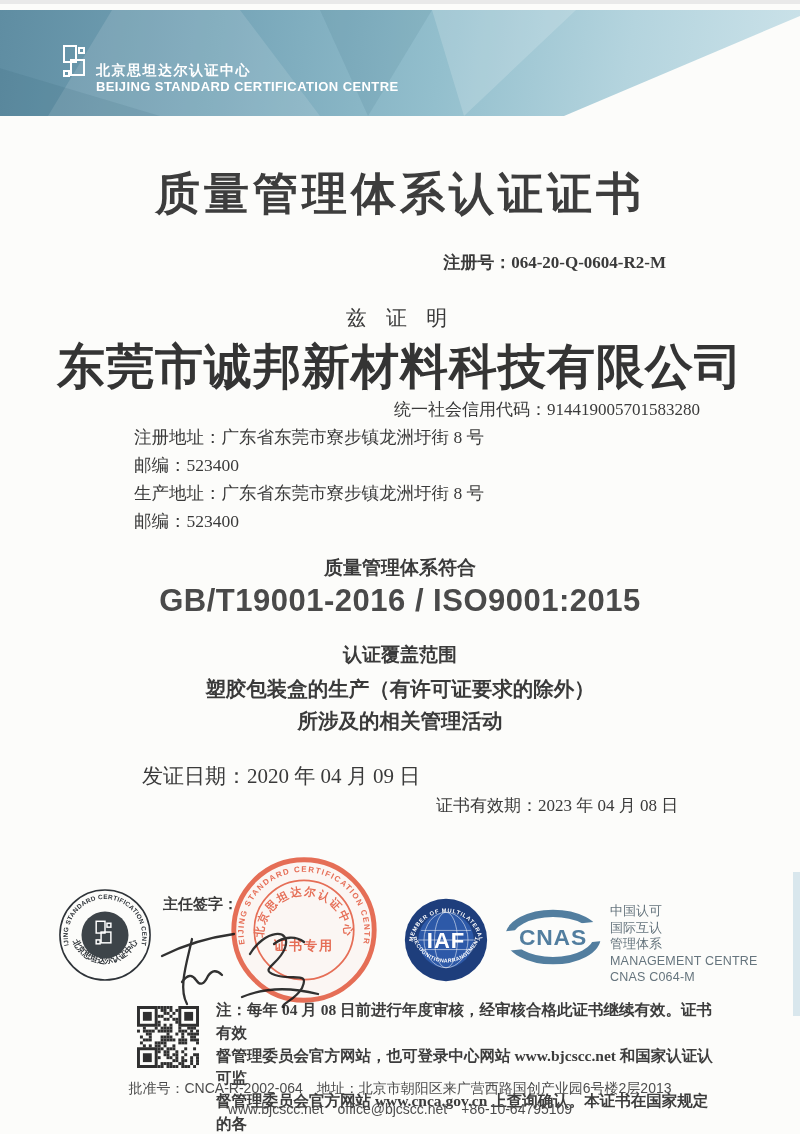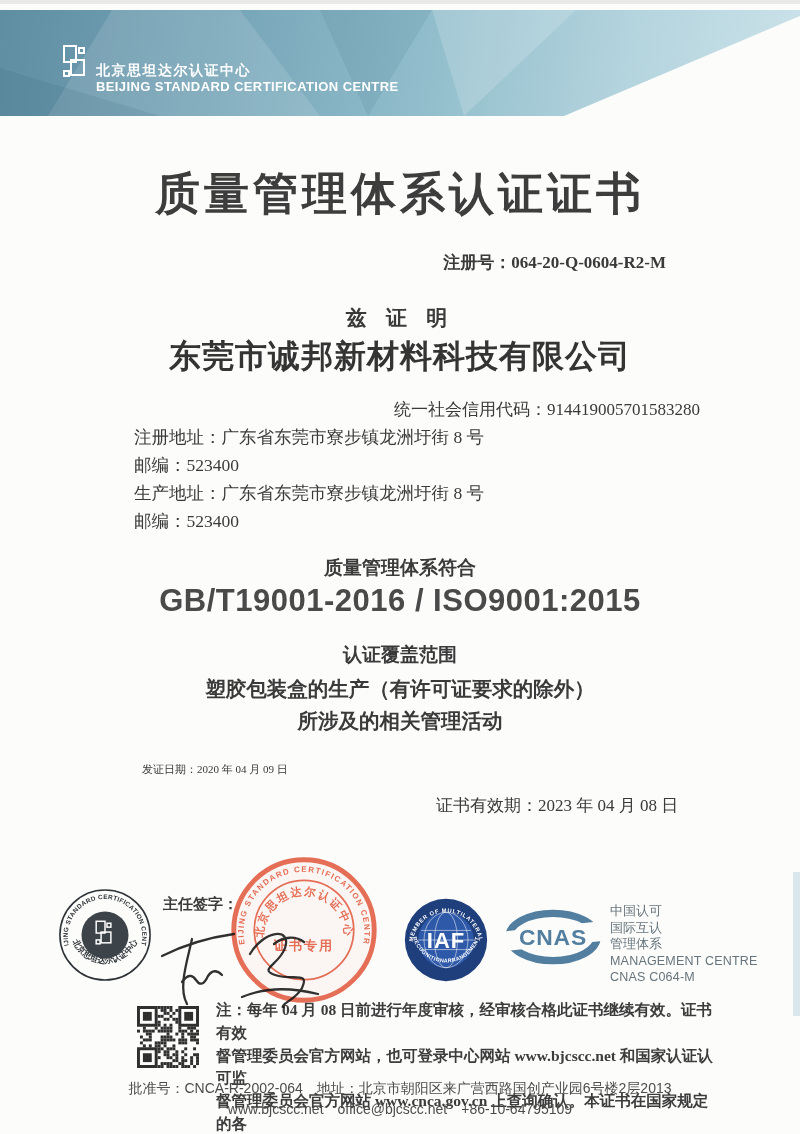--- a/index.html
+++ b/index.html
@@ -19,31 +19,31 @@
   .f2{background:rgba(25,75,95,.09);clip-path:polygon(40% 0,54% 0,46% 100%);}
   .f3{background:rgba(255,255,255,.17);clip-path:polygon(54% 0,72% 0,58% 100%);}
   .f4{background:rgba(25,75,95,.10);clip-path:polygon(0 55%,20% 100%,0 100%);}
   .topline{left:0;top:10px;width:800px;height:1px;background:#9ec6d2;}
   .org{left:96px;color:#fff;font-family:"Liberation Sans",sans-serif;font-weight:bold;}
   .org-cn{top:52px;font-size:14px;letter-spacing:1.5px;}
   .org-en{top:69px;font-size:13px;letter-spacing:.4px;}
   
   .title{top:160px;font-size:45px;font-weight:bold;letter-spacing:4px;color:#3d3d3d;}
   .regno{top:247px;right:134px;font-size:17px;font-weight:bold;}
-  .certify{top:300px;font-size:21px;font-weight:700;letter-spacing:7px;}
-  .company{top:331px;font-size:32px;font-weight:bold;letter-spacing:1px;color:#343434;}
+  .certify{top:300px;font-size:21px;font-weight:400;letter-spacing:7px;}
+  .company{top:331px;font-size:48px;font-weight:bold;letter-spacing:1px;color:#343434;}
   .credit{top:394px;left:394px;font-size:17px;}
   .addr{left:134px;font-size:17.5px;}
   .a0{top:421px;}.a1{top:449px;}.a2{top:477px;}.a3{top:505px;}
   .stdhead{top:551px;font-size:19px;font-weight:600;}
   .stdcode{top:579px;font-family:"Liberation Sans",sans-serif;font-size:31px;font-weight:bold;color:#4a4a4a;letter-spacing:.5px;}
   .scopehead{top:638px;font-size:19px;font-weight:600;}
   .scope1{top:671px;font-size:20.5px;font-weight:bold;}
   .scope2{top:703px;font-size:20.5px;font-weight:bold;}
-  .date-issue{top:758px;left:142px;font-size:11px;}
+  .date-issue{top:758px;left:142px;font-size:21px;}
   .date-expiry{top:790px;left:436px;font-size:17px;}
   
   .black-seal{left:56px;top:882px;}
   .sig-label{left:163px;top:891px;font-size:15px;font-weight:bold;}
   .signature{left:156px;top:896px;z-index:6;}
   .red-stamp{left:226px;top:848px;mix-blend-mode:multiply;z-index:5;opacity:.93;}
   .iaf{left:402px;top:892px;}
   .cnas-logo{left:504px;top:904px;}
   .cnas-text{left:610px;top:899px;font-family:"Liberation Sans",sans-serif;color:#65747d;font-size:13px;line-height:16.5px;}
   .cnas-text .en{font-size:12.5px;letter-spacing:.2px;}

